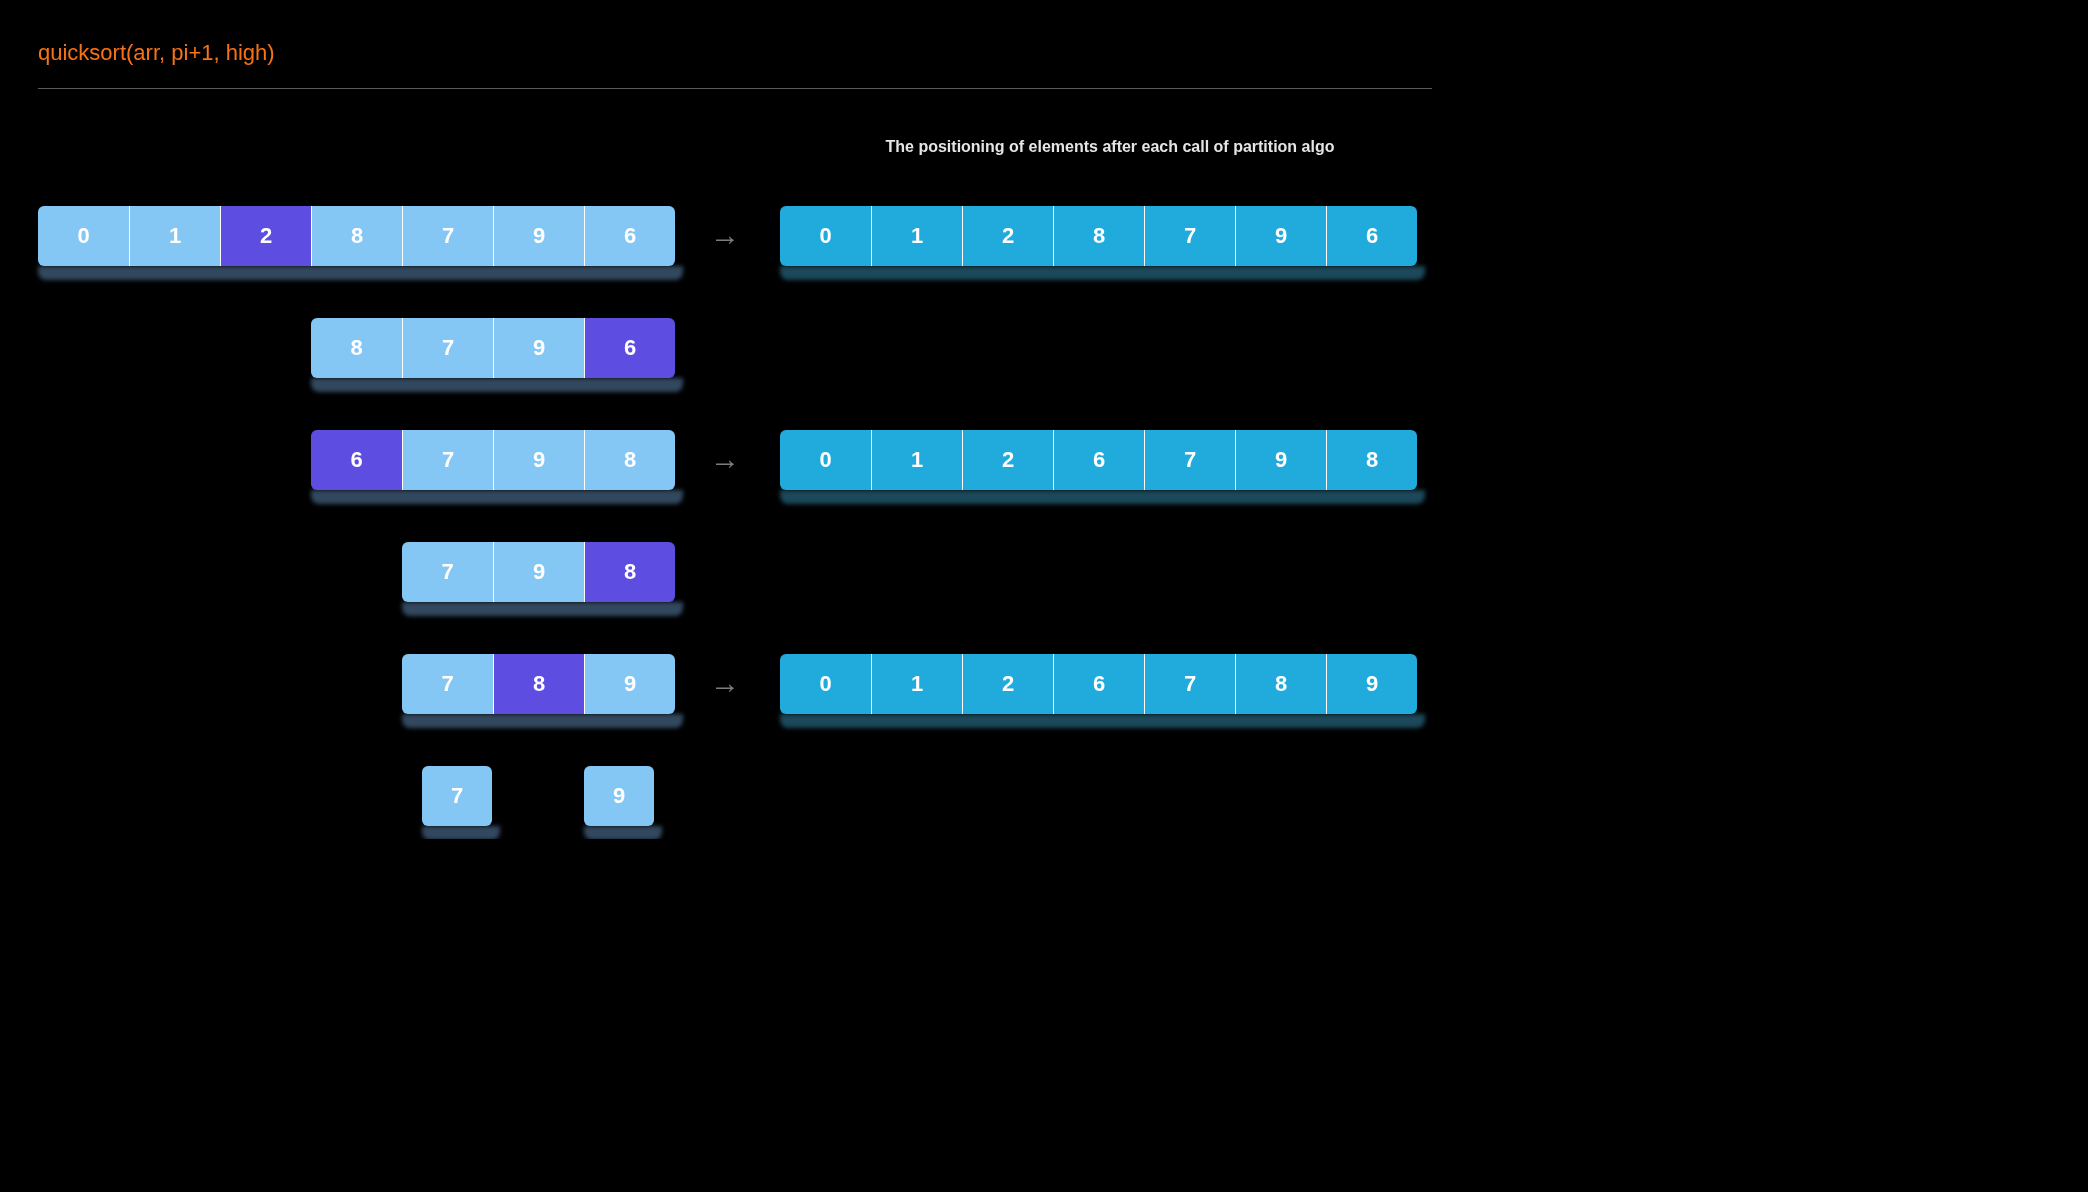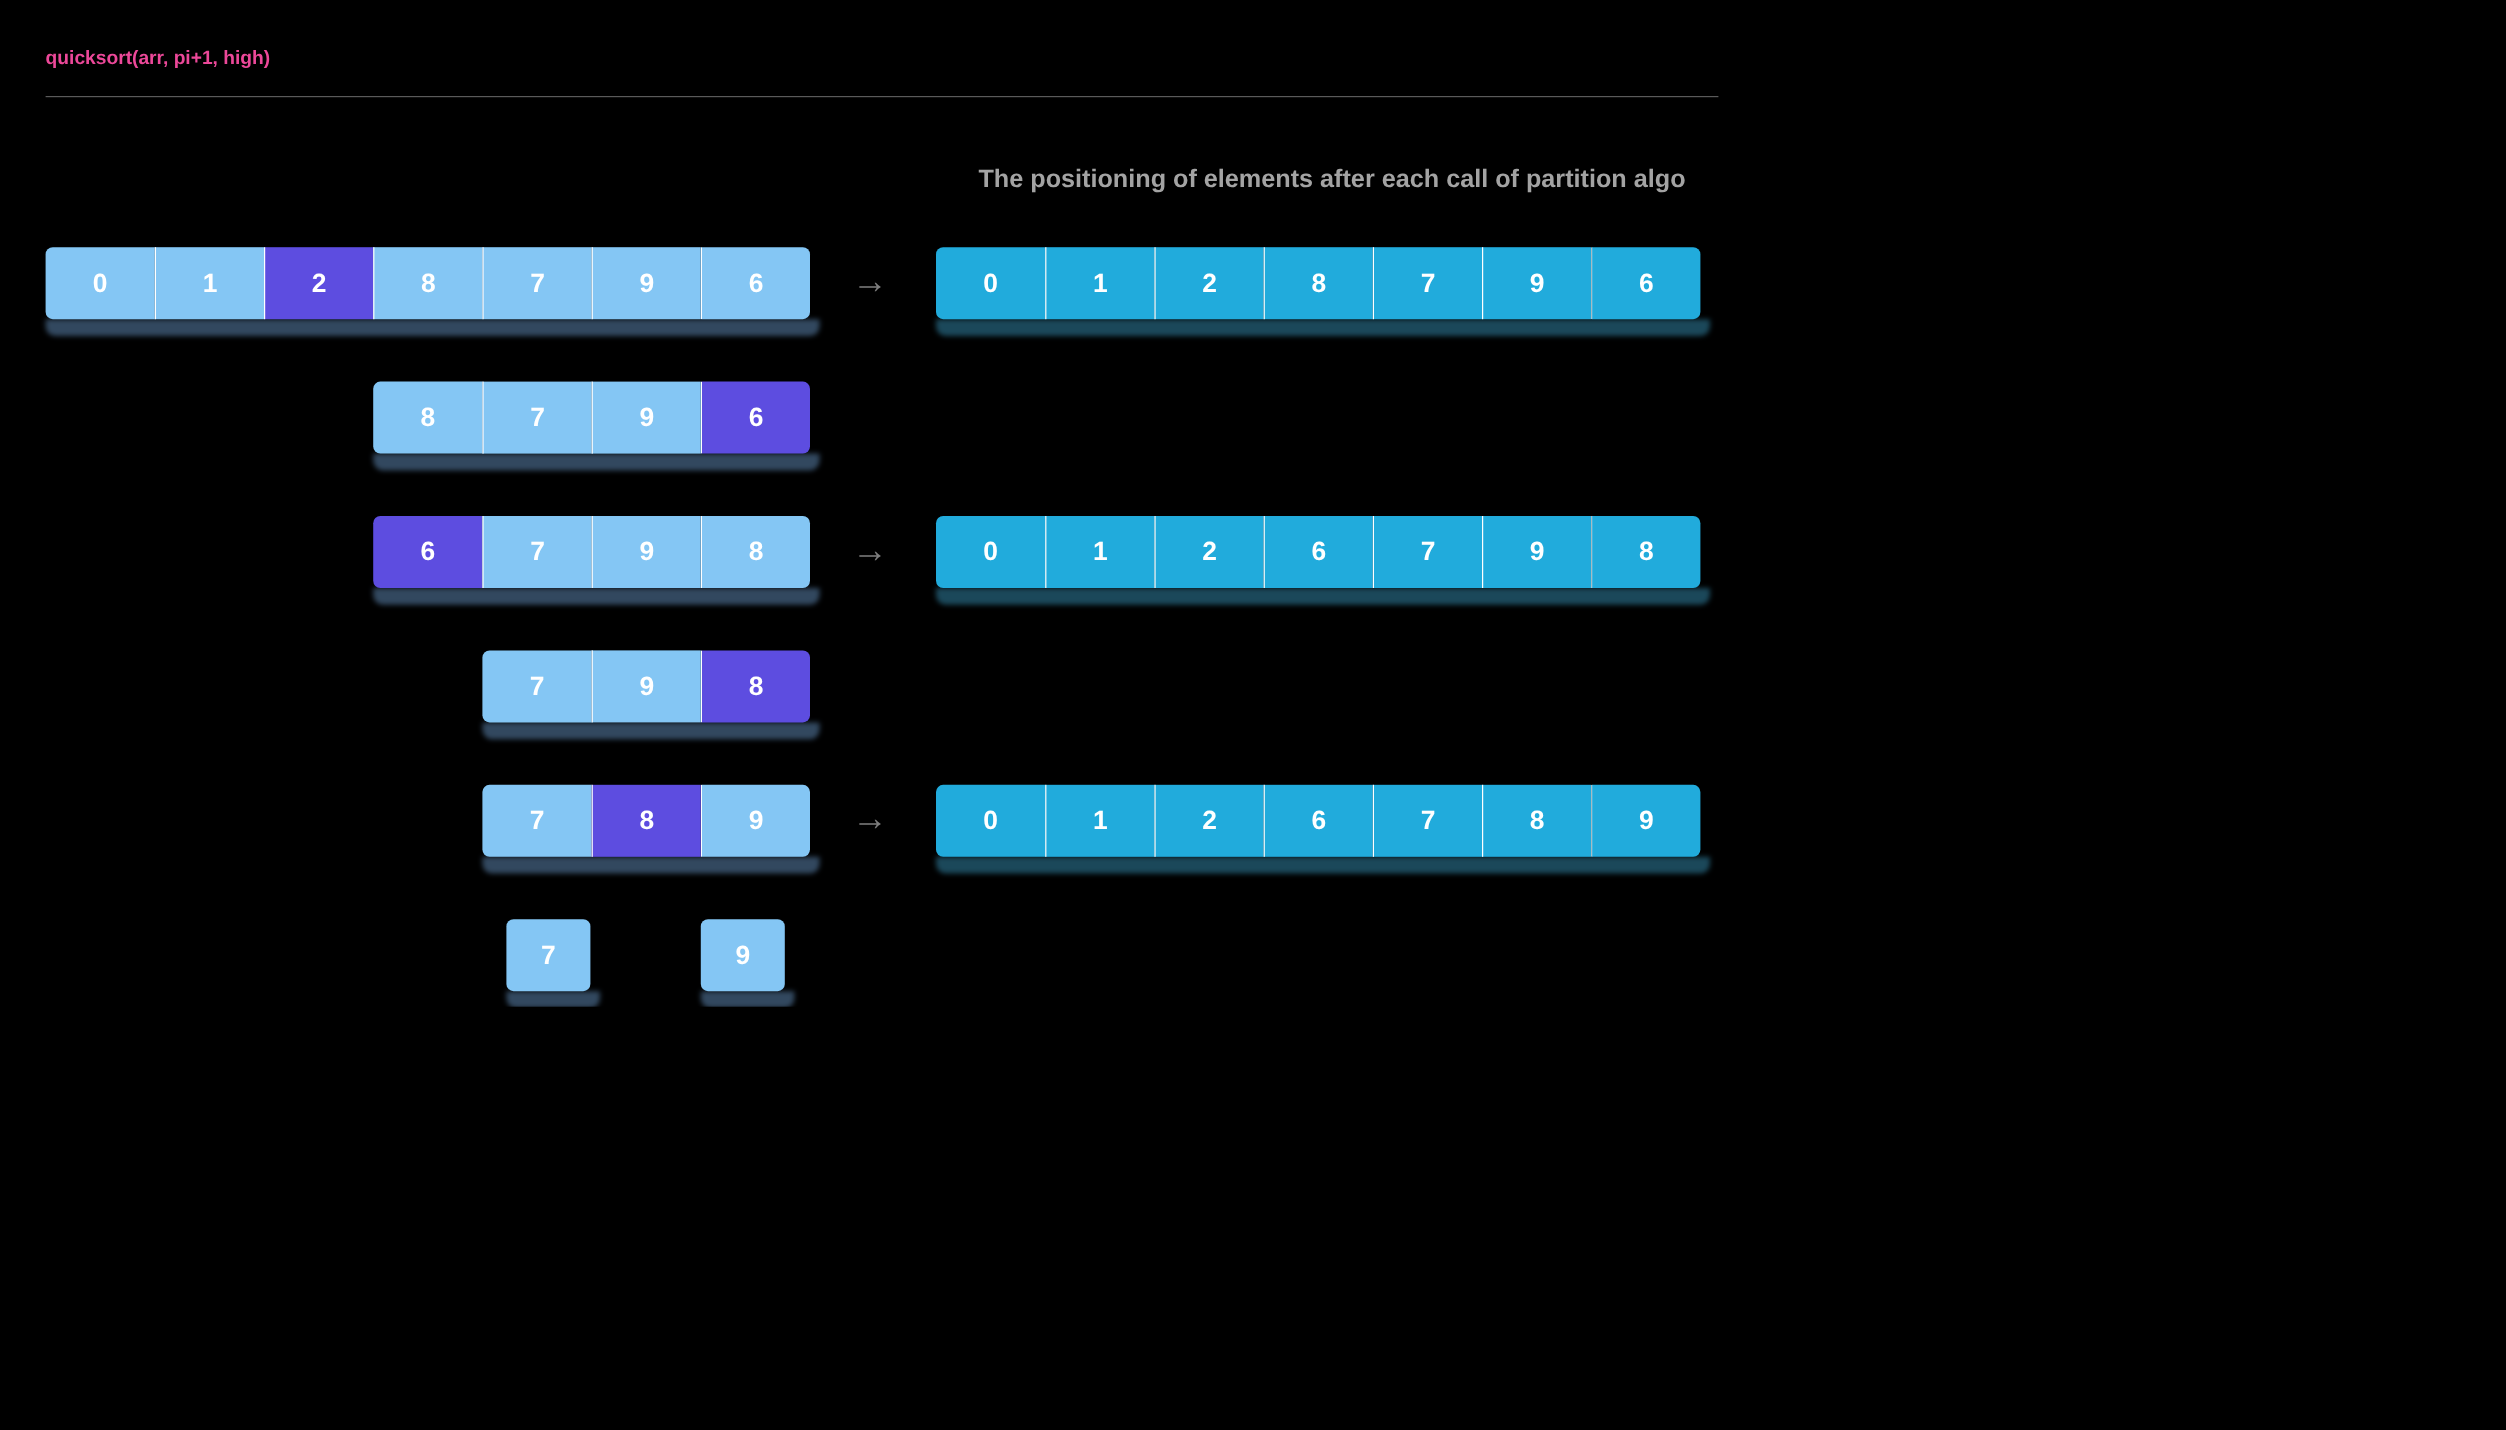--- a/index.html
+++ b/index.html
@@ -9,34 +9,34 @@
     }
     body {
       background: #000;
       font-family: -apple-system, BlinkMacSystemFont, "Segoe UI", Helvetica, Arial, sans-serif;
       width: 1470px;
       height: 839px;
       position: relative;
       overflow: hidden;
     }
     .heading {
-      color: #ec4899;
-      font-weight: 700;
-      font-size: 16px;
+      color: #f97316;
+      font-weight: 400;
+      font-size: 22px;
       padding: 40px 0 0 38px;
     }
     .hr {
       border: none;
       border-top: 1px solid #5a5a5a;
       margin: 22px 38px 0 38px;
     }
     .caption {
-      color: #a3a3a3;
+      color: #e5e5e5;
       font-weight: 700;
-      font-size: 21px;
+      font-size: 16px;
       text-align: center;
       position: absolute;
       left: 780px;
       top: 136px;
       width: 660px;
       line-height: 1.35;
     }
     .cell {
       width: 91px;
       height: 60px;

